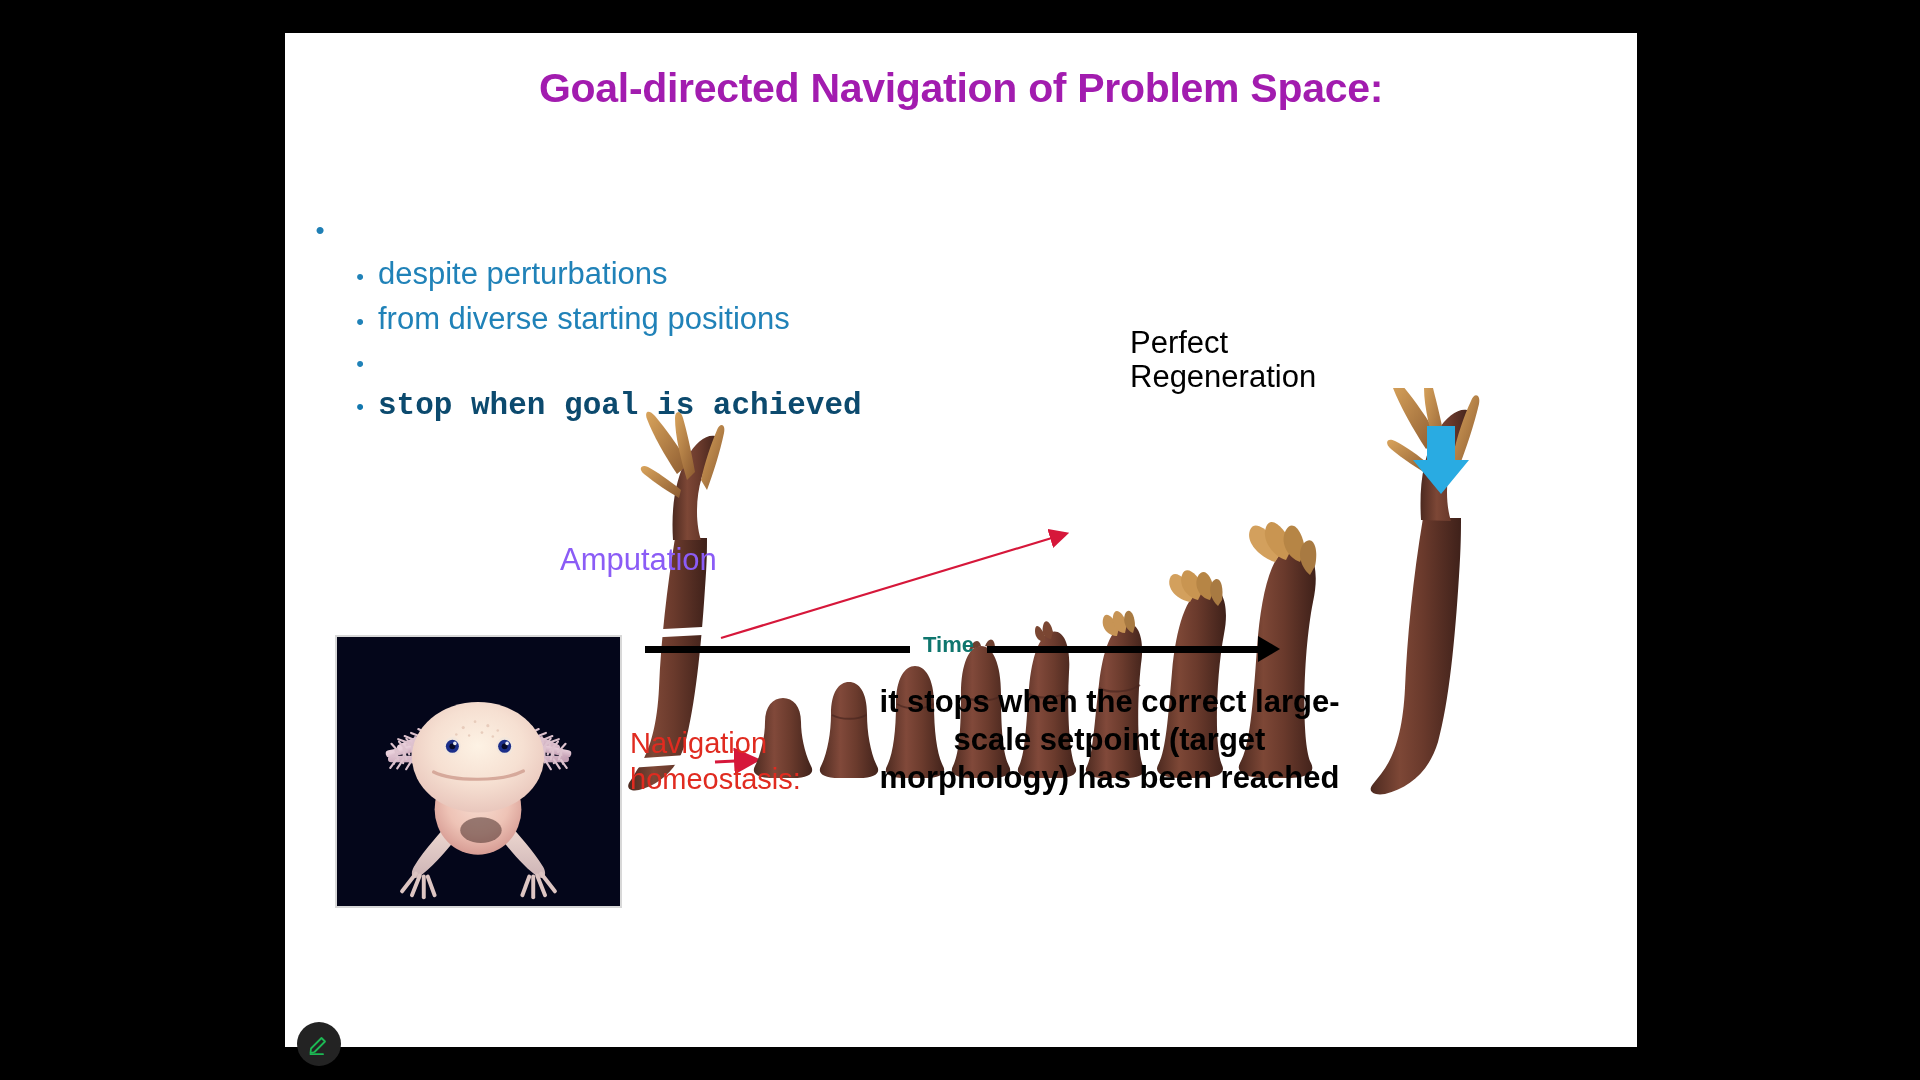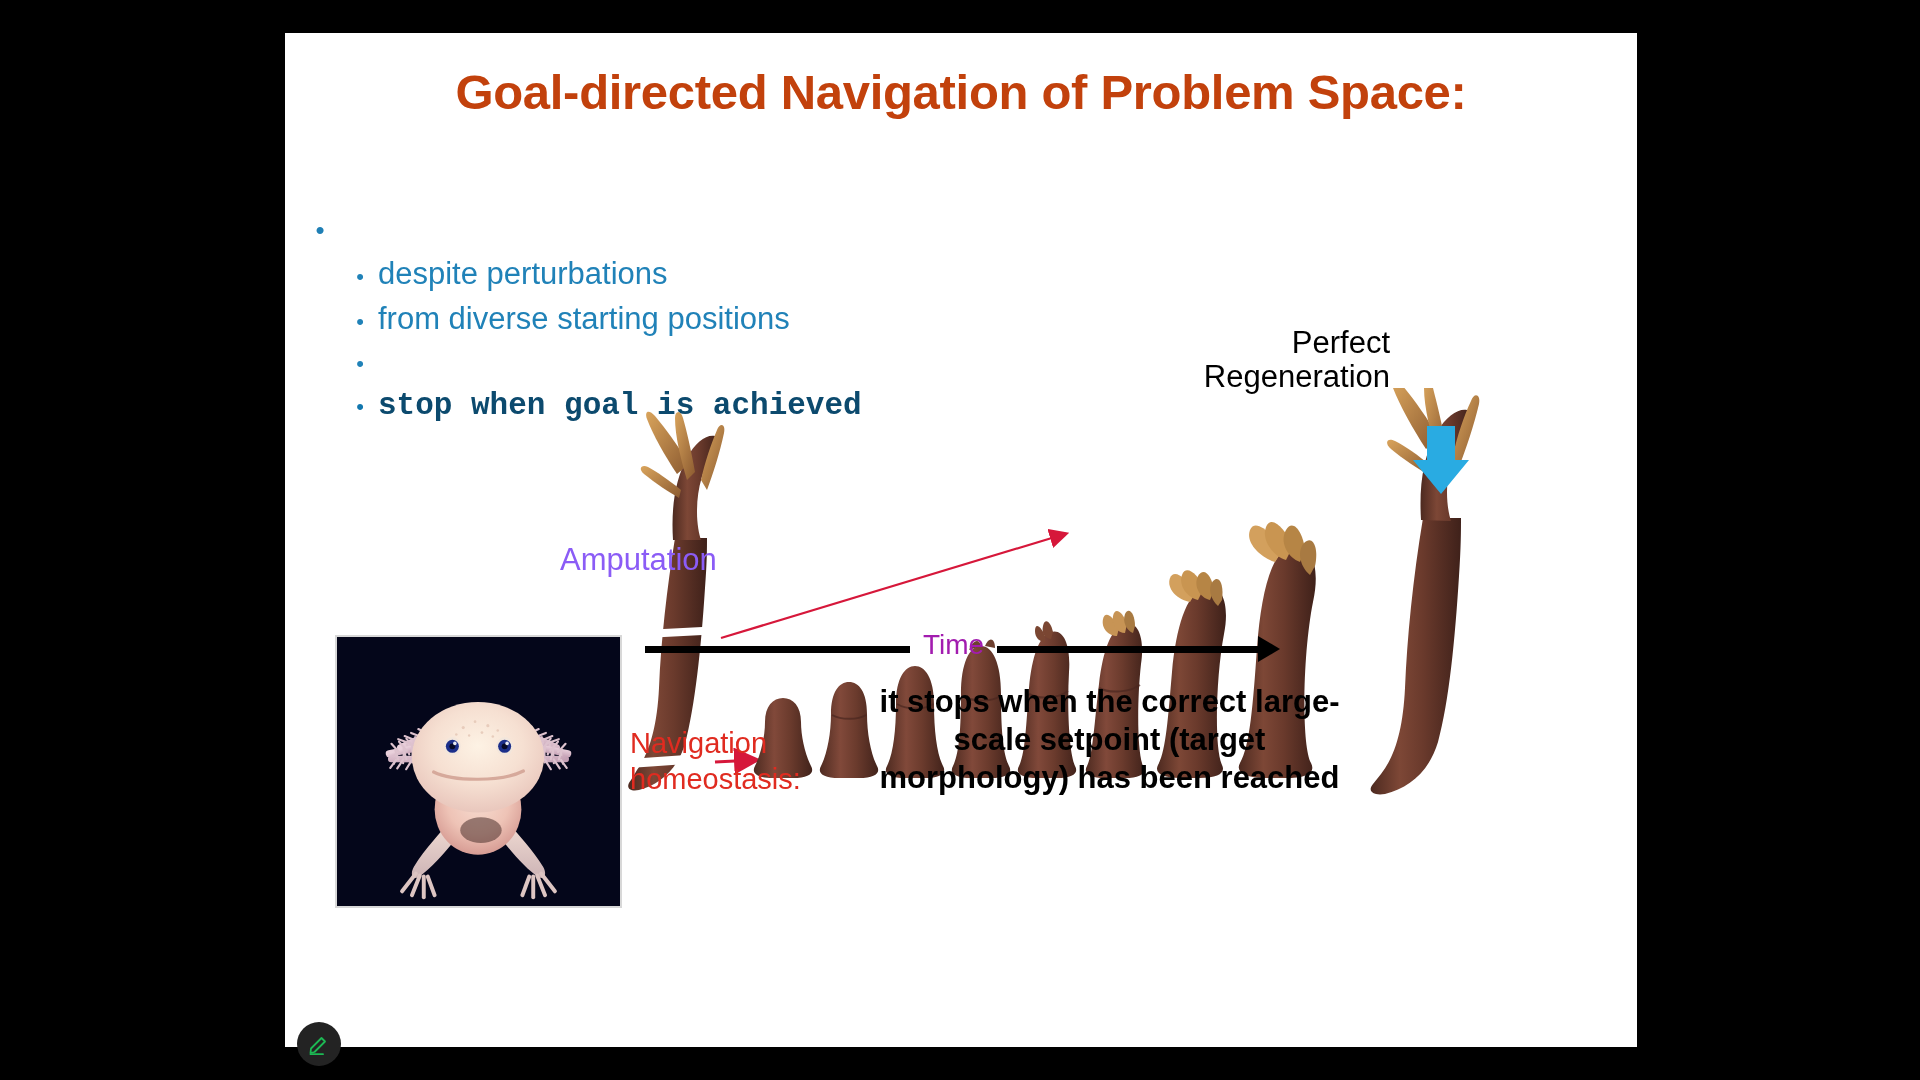--- a/index.html
+++ b/index.html
@@ -32,23 +32,23 @@
 
   
   #slide-title {
     position: absolute;
     left: 40px;
     top: 34px;
     width: 1272px;
     text-align: center;
     font-family: "Liberation Sans", sans-serif;
     font-weight: bold;
-    font-size: 49px;
+    font-size: 41px;
     line-height: 1.04;
-    color: #c2410c;
+    color: #a21caf;
     letter-spacing: -0.3px;
     white-space: nowrap;
   }
 
   
   #bullets {
     position: absolute;
     left: 0px;
     top: 175px;
     width: 960px;
@@ -118,21 +118,21 @@
     color: #8b5cf6;
     font-family: "Liberation Sans", sans-serif;
     white-space: nowrap;
   }
 
   #perfect-regeneration-label {
     position: absolute;
     left: 845px;
     top: 293px;
     width: 260px;
-    text-align: right;
+    text-align: left;
     font-size: 31px;
     line-height: 34px;
     color: #000000;
     font-family: "Liberation Sans", sans-serif;
   }
 
   #time-axis {
     position: absolute;
     left: 360px;
     top: 590px;
@@ -141,23 +141,23 @@
     display: flex;
     align-items: center;
   }
   #time-axis .axis-seg-left {
     height: 7px;
     background: #000000;
     width: 265px;
     margin-top: 8px;
   }
   #time-axis .time-text {
-    font-size: 28px;
-    font-weight: normal;
-    color: #a21caf;
+    font-size: 22px;
+    font-weight: bold;
+    color: #0f766e;
     padding: 0 13px;
     white-space: nowrap;
     font-family: "Liberation Sans", sans-serif;
   }
   #time-axis .axis-seg-right {
     position: relative;
     height: 7px;
     background: #000000;
     flex: 1;
     margin-top: 8px;

